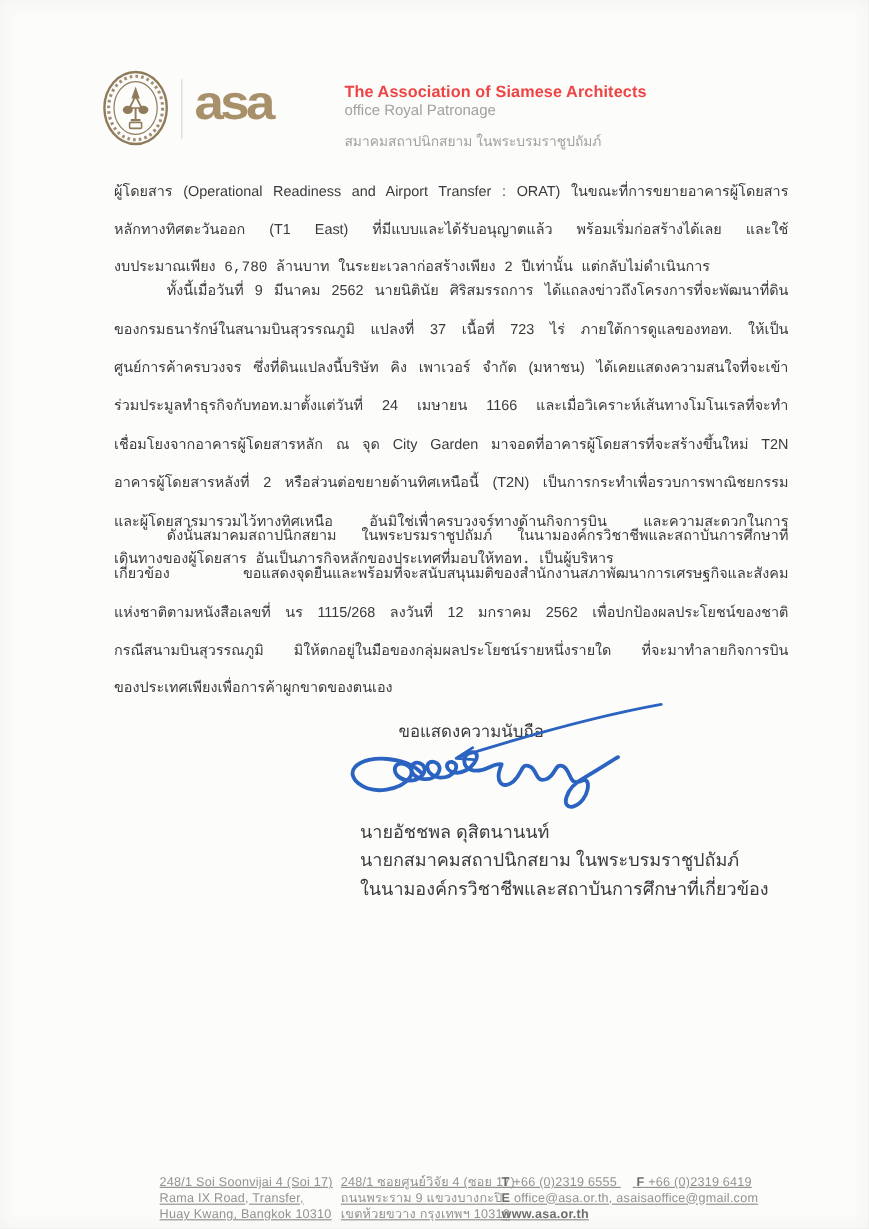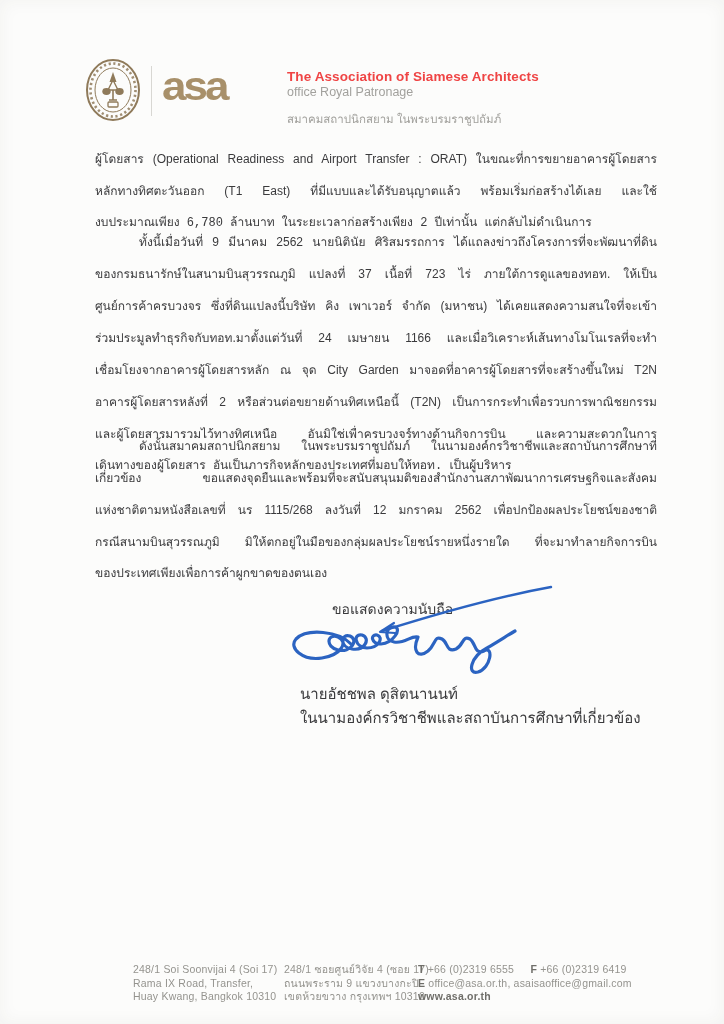--- a/index.html
+++ b/index.html
@@ -34,21 +34,21 @@
   .p3{top:430px;}
   .line{text-align:justify;text-align-last:justify;white-space:normal;}
   .line.last{text-align:left;text-align-last:left;font-family:Liberation Mono, monospace;}
   .line.indent{text-indent:44px;}
   .closing{position:absolute;left:300px;top:556px;font-size:15px;}
   .salutation{position:absolute;left:300px;top:598px;font-size:14px;margin-left:32px;}
   .signature{position:absolute;left:281px;top:578px;width:292px;height:114px;}
   .signer{position:absolute;left:300px;top:682px;font-size:15px;line-height:24px;}
   
   .footer{position:absolute;left:0;top:963px;width:724px;font-size:10.5px;line-height:13.5px;color:#94938e;letter-spacing:.2px;}
-  .f-col{position:absolute;top:0;}
+  .f-col{position:absolute;top:16px;text-decoration:underline;}
   .f-en{left:133px;}
   .f-th{left:284px;}
   .f-contact{left:418px;}
   .f-bold{font-weight:bold;color:#6f6e69;}
   .f-gap{display:inline-block;width:10px;}
   .f-web{font-weight:bold;color:#6f6e69;}
 </style>
 </head>
 <body>
 
@@ -130,20 +130,21 @@
                C 183 67, 181 57, 189 61
                C 195 65, 193 77, 203 73
                C 213 67, 210 90, 197 94
                C 186 97, 189 79, 206 70
                C 218 63, 227 57, 234 53" stroke-width="3.2"></path>
     </g>
   </svg>
 
   <div class="signer">
     <div>นายอัชชพล ดุสิตนานนท์</div>
+    <div>นายกสมาคมสถาปนิกสยาม ในพระบรมราชูปถัมภ์</div>
     <div>ในนามองค์กรวิชาชีพและสถาบันการศึกษาที่เกี่ยวข้อง</div>
   </div>
 
   <div class="footer">
     <div class="f-col f-en">
       <div>248/1 Soi Soonvijai 4 (Soi 17)</div>
       <div>Rama IX Road, Transfer,</div>
       <div>Huay Kwang, Bangkok 10310</div>
     </div>
     <div class="f-col f-th">

